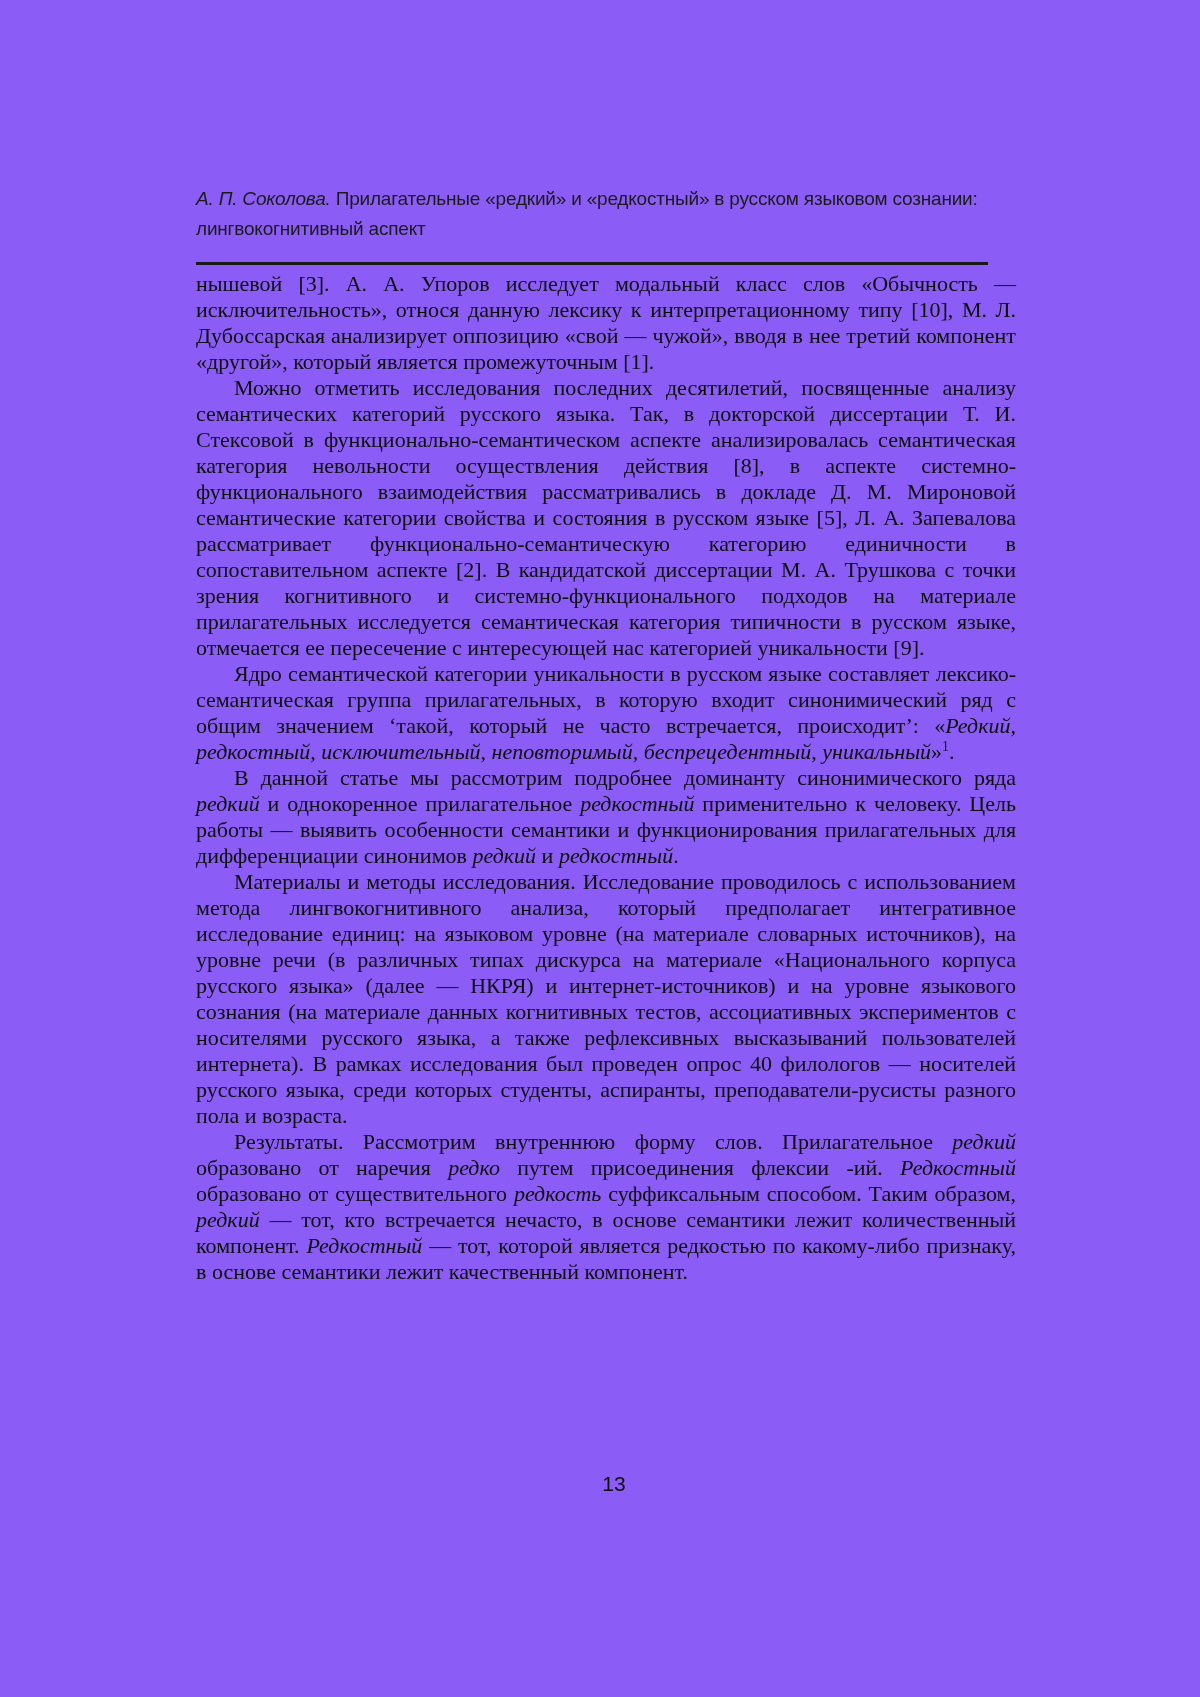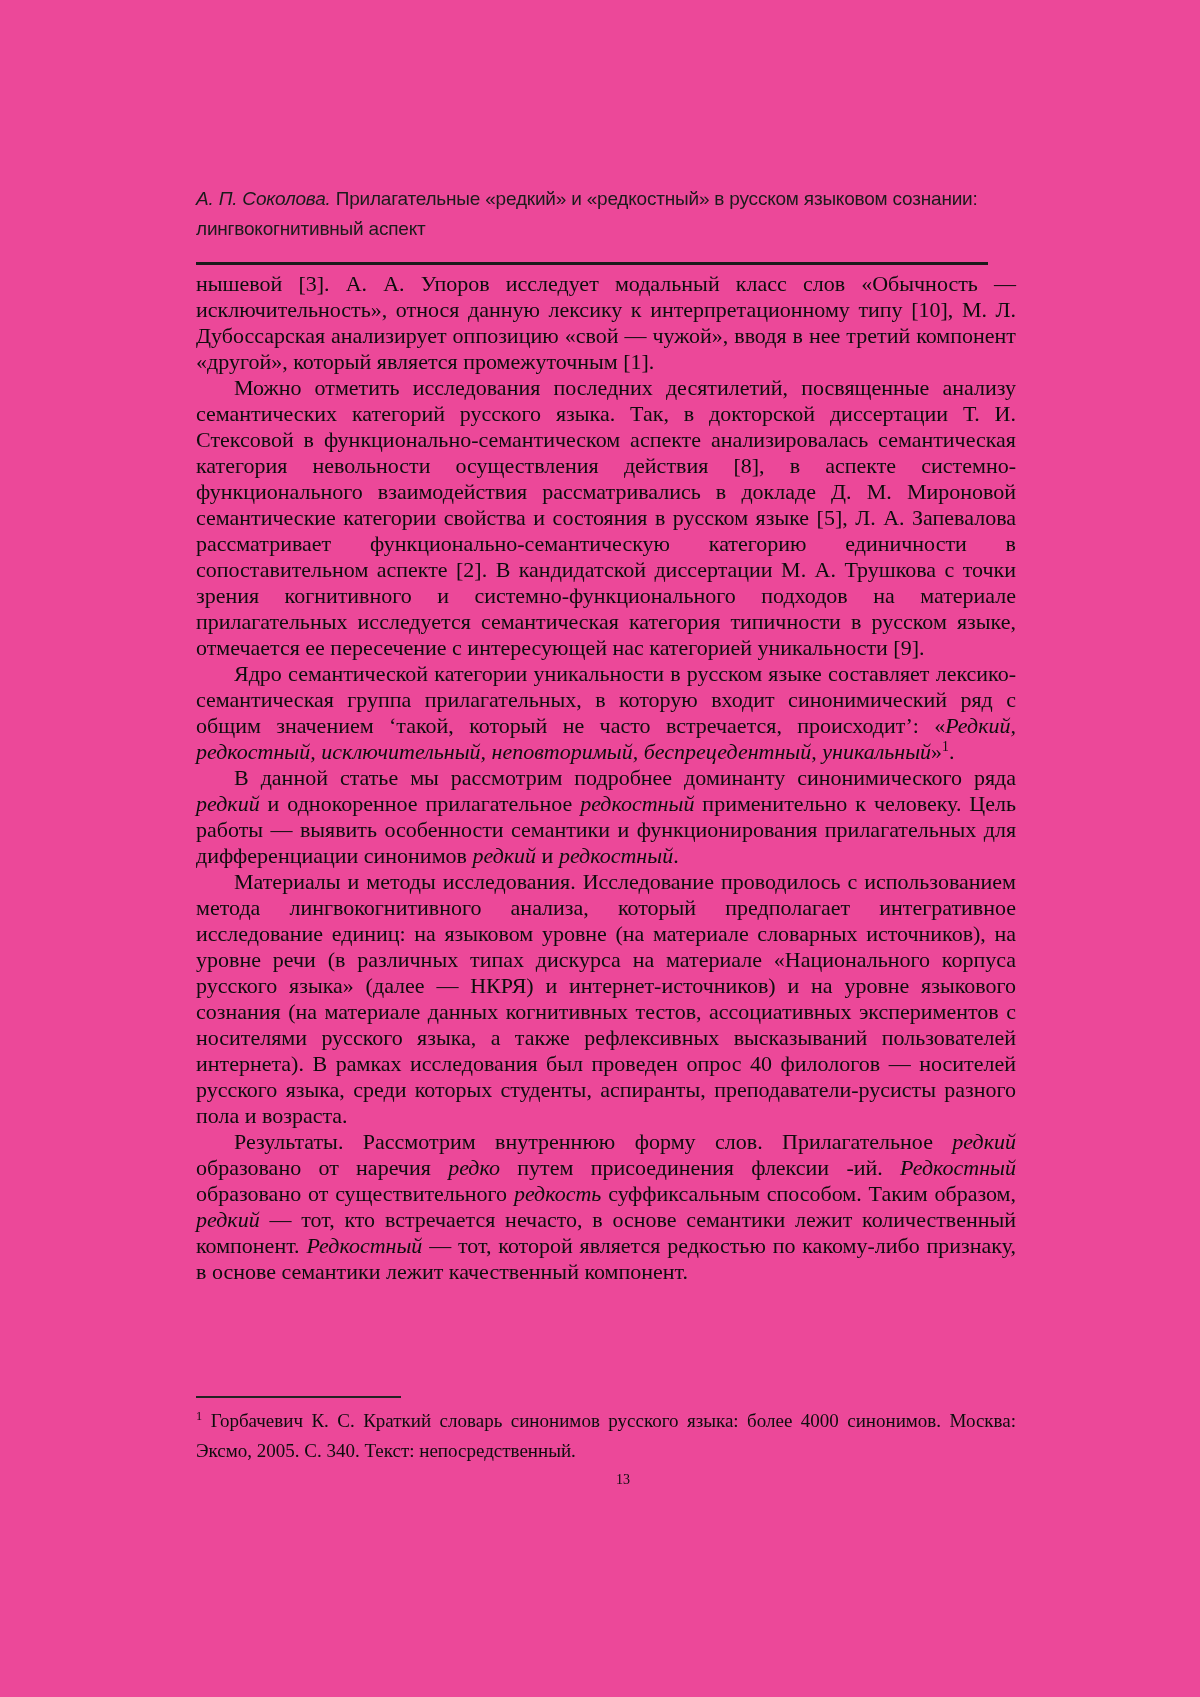--- a/index.html
+++ b/index.html
@@ -4,21 +4,21 @@
 <style>
   html, body {
     margin: 0;
     padding: 0;
     background: #ffffff;
   }
   .page {
     position: relative;
     width: 1200px;
     height: 1697px;
-    background: #ec4899;
+    background: #8b5cf6;
     color: #101010;
     overflow: hidden;
   }
   .content {
     position: absolute;
     left: 196px;
     top: 0;
     width: 820px;
   }
   
@@ -85,26 +85,26 @@
     text-align: justify;
   }
   .footnote-text sup {
     font-size: 0.65em;
     line-height: 0;
     vertical-align: super;
   }
   
   .page-number {
     position: absolute;
-    left: 213px;
+    left: 204px;
     top: 1472px;
     width: 820px;
     text-align: center;
-    font-family: Liberation Serif, serif;
-    font-size: 14px;
+    font-family: Liberation Sans, sans-serif;
+    font-size: 21px;
     color: #0d0d0d;
   }
 </style>
 </head>
 <body>
 
 <div class="page">
   <div class="content">
 
     <header class="running-header">
@@ -118,19 +118,15 @@
         <p class="para"><span class="run-n">нышевой [3]. А. А. Упоров исследует модальный класс слов «Обычность — исключительность», относя данную лексику к интерпретационному типу [10], М. Л. Дубоссарская анализирует оппозицию «свой — чужой», вводя в нее третий компонент «другой», который является промежуточным [1].</span></p>
         <p class="para indent"><span class="run-n">Можно отметить исследования последних десятилетий, посвященные анализу семантических категорий русского языка. Так, в докторской диссертации Т. И. Стексовой в функционально-семантическом аспекте анализировалась семантическая категория невольности осуществления действия [8], в аспекте системно-функционального взаимодействия рассматривались в докладе Д. М. Мироновой семантические категории свойства и состояния в русском языке [5], Л. А. Запевалова рассматривает функционально-семантическую категорию единичности в сопоставительном аспекте [2]. В кандидатской диссертации М. А. Трушкова с точки зрения когнитивного и системно-функционального подходов на материале прилагательных исследуется семантическая категория типичности в русском языке, отмечается ее пересечение с интересующей нас категорией уникальности [9].</span></p>
         <p class="para indent"><span class="run-n">Ядро семантической категории уникальности в русском языке составляет лексико-семантическая группа прилагательных, в которую входит синонимический ряд с общим значением ‘такой, который не часто встречается, происходит’: «</span><span class="run-i">Редкий, редкостный, исключительный, неповторимый, беспрецедентный, уникальный</span><span class="run-n">»</span><sup class="run-sup">1</sup><span class="run-n">.</span></p>
         <p class="para indent"><span class="run-n">В данной статье мы рассмотрим подробнее доминанту синонимического ряда </span><span class="run-i">редкий</span><span class="run-n"> и однокоренное прилагательное </span><span class="run-i">редкостный</span><span class="run-n"> применительно к человеку. Цель работы — выявить особенности семантики и функционирования прилагательных для дифференциации синонимов </span><span class="run-i">редкий</span><span class="run-n"> и </span><span class="run-i">редкостный</span><span class="run-n">.</span></p>
         <p class="para indent"><span class="run-b">Материалы и методы исследования.</span><span class="run-n"> Исследование проводилось с использованием метода лингвокогнитивного анализа, который предполагает интегративное исследование единиц: на языковом уровне (на материале словарных источников), на уровне речи (в различных типах дискурса на материале «Национального корпуса русского языка» (далее — НКРЯ) и интернет-источников) и на уровне языкового сознания (на материале данных когнитивных тестов, ассоциативных экспериментов с носителями русского языка, а также рефлексивных высказываний пользователей интернета). В рамках исследования был проведен опрос 40 филологов — носителей русского языка, среди которых студенты, аспиранты, преподаватели-русисты разного пола и возраста.</span></p>
         <p class="para indent"><span class="run-b">Результаты.</span><span class="run-n"> Рассмотрим внутреннюю форму слов. Прилагательное </span><span class="run-i">редкий</span><span class="run-n"> образовано от наречия </span><span class="run-i">редко</span><span class="run-n"> путем присоединения флексии -ий. </span><span class="run-i">Редкостный</span><span class="run-n"> образовано от существительного </span><span class="run-i">редкость</span><span class="run-n"> суффиксальным способом. Таким образом, </span><span class="run-i">редкий</span><span class="run-n"> — тот, кто встречается нечасто, в основе семантики лежит количественный компонент. </span><span class="run-i">Редкостный</span><span class="run-n"> — тот, которой является редкостью по какому-либо признаку, в основе семантики лежит качественный компонент.</span></p>
       </main>
 
   </div>
 
-  <div class="footnote-block">
-    <div class="footnote-rule"></div>
-    <p class="footnote-text"><sup>1</sup> <span>Горбачевич К. С. Краткий словарь синонимов русского языка: более 4000 синонимов. Москва: Эксмо, 2005. С. 340. Текст: непосредственный.</span></p>
-  </div>
 
   <div class="page-number">13</div>
 </div>
 
 </body></html>

